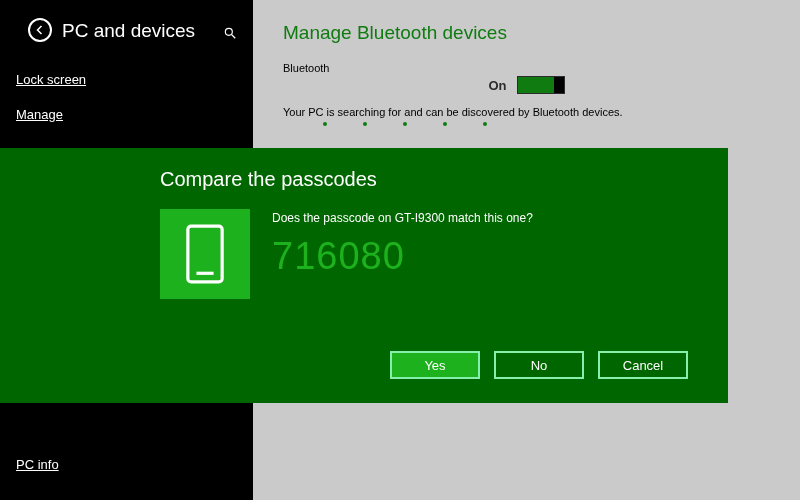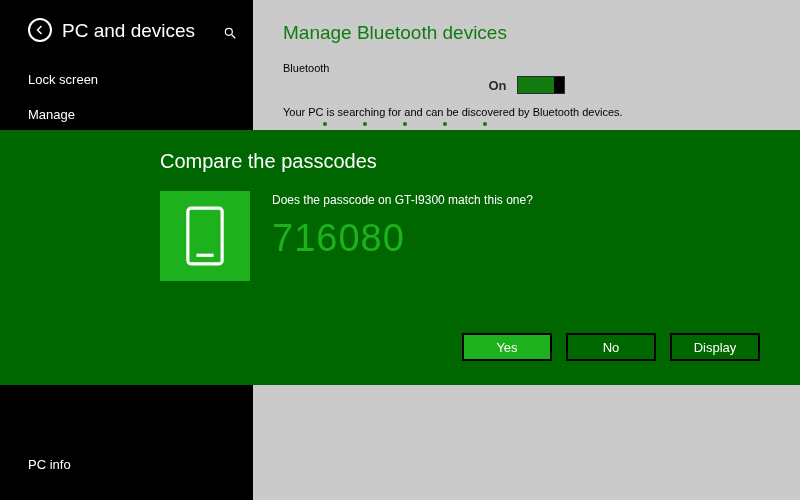--- a/index.html
+++ b/index.html
@@ -8,50 +8,50 @@
 
     
     .sidebar { width: 253px; height: 500px; background: #000; color: #fff; flex-shrink: 0; display: flex; flex-direction: column; }
     .sidebar-header { display: flex; align-items: flex-end; padding: 18px 14px 14px 28px; }
     .back-btn { width: 24px; height: 24px; border: 2px solid #fff; border-radius: 50%; display: flex; align-items: center; justify-content: center; cursor: pointer; }
     .back-btn svg { width: 12px; height: 12px; }
     .sidebar-title { font-size: 19px; font-weight: 300; margin-left: 10px; flex: 1; }
     .search-btn { width: 18px; height: 18px; display: flex; align-items: center; justify-content: center; cursor: pointer; }
     .search-btn svg { width: 14px; height: 14px; }
     .nav-items { list-style: none; padding-top: 6px; }
-    .nav-items li { font-size: 13px; padding: 10px 0 10px 28px; color: #fff; cursor: pointer; }
+    .nav-items li { font-size: 13px; padding: 10px 0 10px 16px; color: #fff; cursor: pointer; text-decoration: underline; }
     .sidebar-gap { flex: 1; }
 
     
     .main { flex: 1; padding: 22px 30px; position: relative; }
     .main-title { color: #128d14; font-size: 19px; font-weight: 400; margin-bottom: 18px; }
     .bt-label { font-size: 11px; color: #000; margin-bottom: 2px; }
     .bt-row { display: flex; align-items: center; gap: 10px; margin-bottom: 12px; justify-content: center; }
     .bt-state { font-size: 13px; font-weight: 600; }
     .toggle { width: 48px; height: 18px; border: 1px solid #333; background: #128d14; position: relative; cursor: pointer; }
     .toggle-knob { position: absolute; right: 0; top: 0; width: 10px; height: 100%; background: #000; }
     .bt-desc { font-size: 11px; color: #000; margin-bottom: 4px; }
     .dots { display: flex; gap: 36px; padding-left: 40px; }
     .dots span { width: 4px; height: 4px; background: #128d14; border-radius: 50%; display: inline-block; }
 
     
     .scrim { position: absolute; inset: 0; background: rgba(0,0,0,0.12); pointer-events: none; }
 
     
-    .modal { position: absolute; left: 0; top: 130px; width: 800px; height: 255px; background: #006600; color: #fff; display: flex; flex-direction: column; z-index: 2; }
+    .modal { position: absolute; left: 0; top: 148px; width: 728px; height: 255px; background: #006600; color: #fff; display: flex; flex-direction: column; z-index: 2; }
     .modal-inner { padding-left: 160px; padding-top: 20px; }
     .modal-title { font-size: 20px; font-weight: 400; margin-bottom: 18px; }
     .modal-body { display: flex; align-items: flex-start; gap: 22px; }
     .device-tile { width: 90px; height: 90px; background: #1db21d; display: flex; align-items: center; justify-content: center; flex-shrink: 0; }
     .device-tile svg { width: 48px; height: 60px; }
     .modal-text { padding-top: 2px; }
     .modal-q { font-size: 12px; margin-bottom: 10px; }
     .passcode { font-size: 38px; font-weight: 400; color: #1db21d; letter-spacing: 1px; }
     .modal-buttons { display: flex; gap: 14px; position: absolute; right: 40px; bottom: 24px; }
-    .modal-buttons button { min-width: 90px; height: 28px; border: 2px solid #000000; background: transparent; color: #fff; font-size: 13px; font-family: inherit; cursor: pointer; }
+    .modal-buttons button { min-width: 90px; height: 28px; border: 2px solid #86efac; background: transparent; color: #fff; font-size: 13px; font-family: inherit; cursor: pointer; }
     .modal-buttons button.primary { background: #1db21d; }
   </style>
 </head>
 <body>
 
 <nav class="sidebar">
   <div class="sidebar-header">
     <div class="back-btn">
       <svg viewBox="0 0 24 24">
           <path d="M15 4 L7 12 L15 20" fill="none" stroke="#fff" stroke-width="3"></path>
@@ -107,15 +107,15 @@
       </div>
       <div class="modal-text">
         <div class="modal-q">Does the passcode on GT-I9300 match this one?</div>
         <div class="passcode">716080</div>
       </div>
     </div>
   </div>
   <div class="modal-buttons">
     <button class="primary">Yes</button>
     <button>No</button>
-    <button>Display</button>
+    <button>Cancel</button>
   </div>
 </div>
 
 </body></html>

